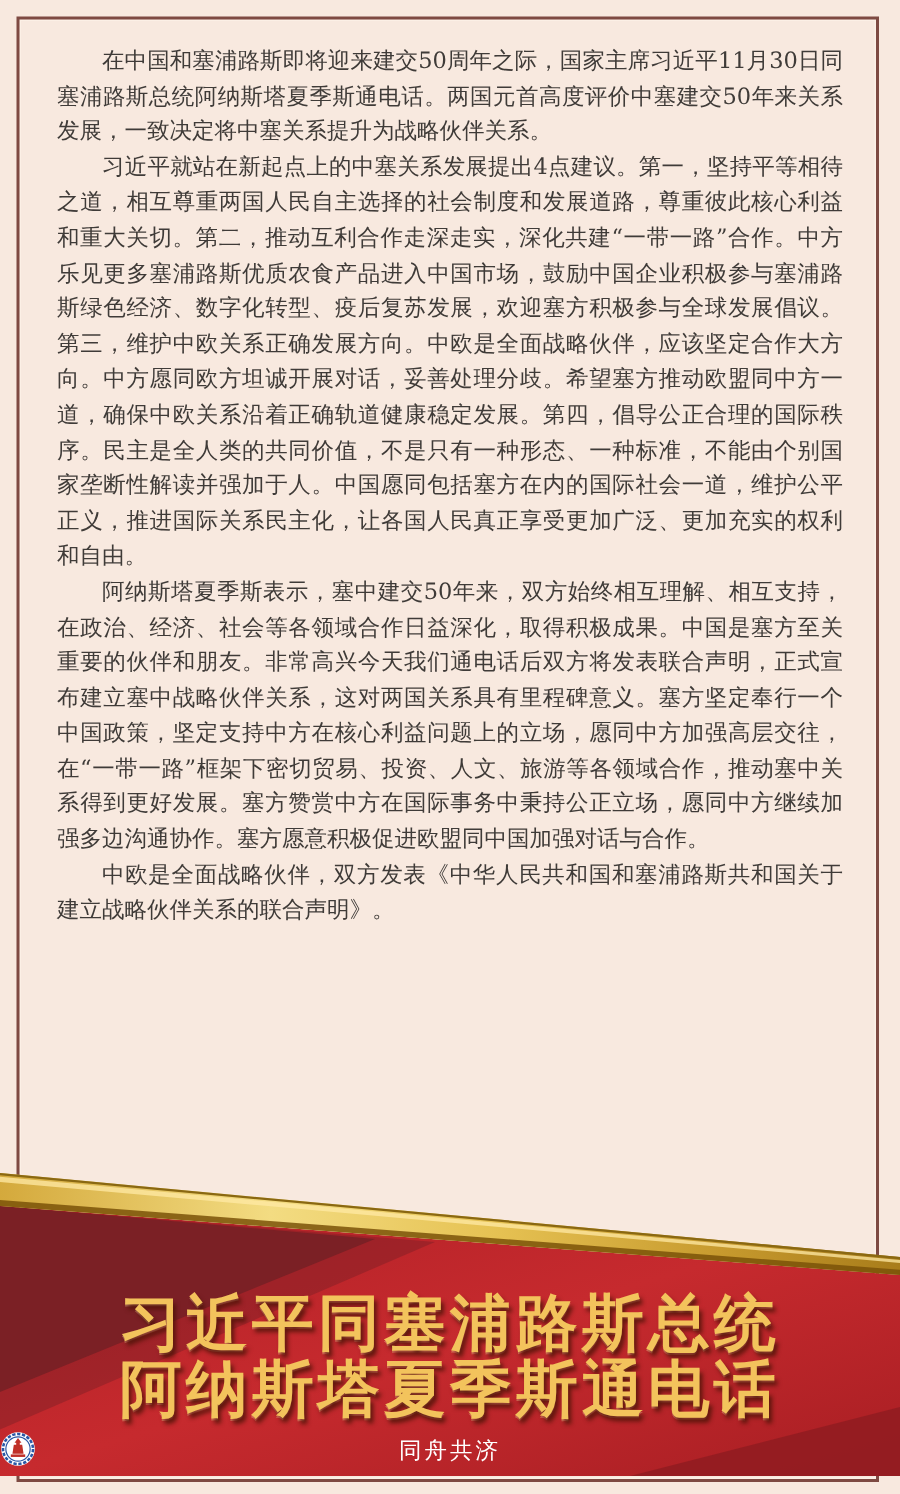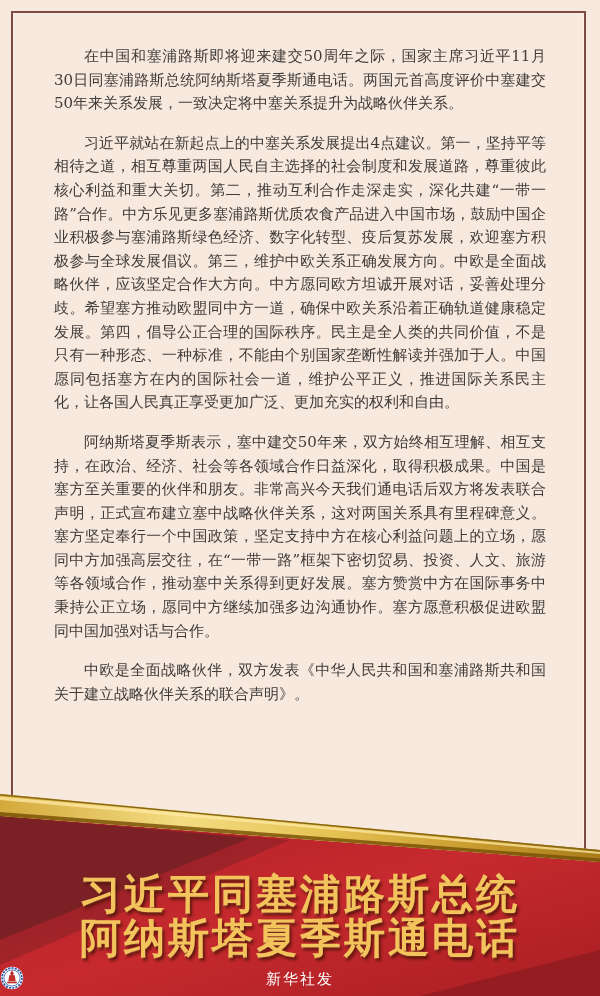--- a/index.html
+++ b/index.html
@@ -13,22 +13,22 @@
     position:absolute;left:11px;top:11px;right:14px;bottom:8px;
     border:2px solid var(--frame-border,#7e4a42);
     box-shadow:inset 0 0 0 1px rgba(255,245,235,.55);
     z-index:1;pointer-events:none;
   }
   .article{
     position:absolute;left:38px;top:29px;width:524px;z-index:2;
     color:var(--body-text,#3f3b38);
     font-size:15px;line-height:23.6px;text-align:justify;
   }
-  .article p{margin:16px;text-indent:2em;}
-  .banner{position:absolute;left:0;bottom:0;width:536px;height:206px;z-index:3;}
+  .article p{margin:0;text-indent:2em;}
+  .banner{position:absolute;left:0;bottom:12px;width:536px;height:206px;z-index:3;}
   .banner svg{position:absolute;left:0;top:0;display:block;}
   .headline{
     position:absolute;left:0;width:600px;text-align:center;
     font-weight:bold;font-size:41px;letter-spacing:3px;line-height:42px;
     color:var(--title-gold,#f3c35c);
     text-shadow:2px 3px 3px rgba(80,20,8,.85), 0 1px 0 rgba(255,235,170,.35);
     white-space:nowrap;
   }
   .headline.line1{top:83px;}
   .headline.line2{top:127px;}
@@ -91,17 +91,17 @@
     <div class="headline line2">阿纳斯塔夏季斯通电话</div>
 
     <div class="credit-row">
       <svg class="logo" viewBox="0 0 24 24">
         <circle cx="12" cy="12" r="11.2" fill="#ffffff"></circle>
         <circle cx="12" cy="12" r="10" fill="none" stroke="var(--logo-blue,#2a57a5)" stroke-width="1.7" stroke-dasharray="2.2 1.1"></circle>
         <circle cx="12" cy="12" r="8.1" fill="none" stroke="var(--logo-blue,#2a57a5)" stroke-width="0.8"></circle>
         <path d="M12 4.6 l2.3 3.2 h-1.1 v1.4 h1.6 l0.9 6 h-7.4 l0.9 -6 h1.6 v-1.4 h-1.1 z" fill="var(--logo-red,#c03028)"></path>
         <rect x="7.2" y="15.6" width="9.6" height="1.7" fill="var(--logo-red,#c03028)"></rect>
       </svg>
-      <span class="credit-label">新华社发</span>
+      <span class="credit-label">同舟共济</span>
     </div>
   </div>
 
 </div>
 
 </body></html>

